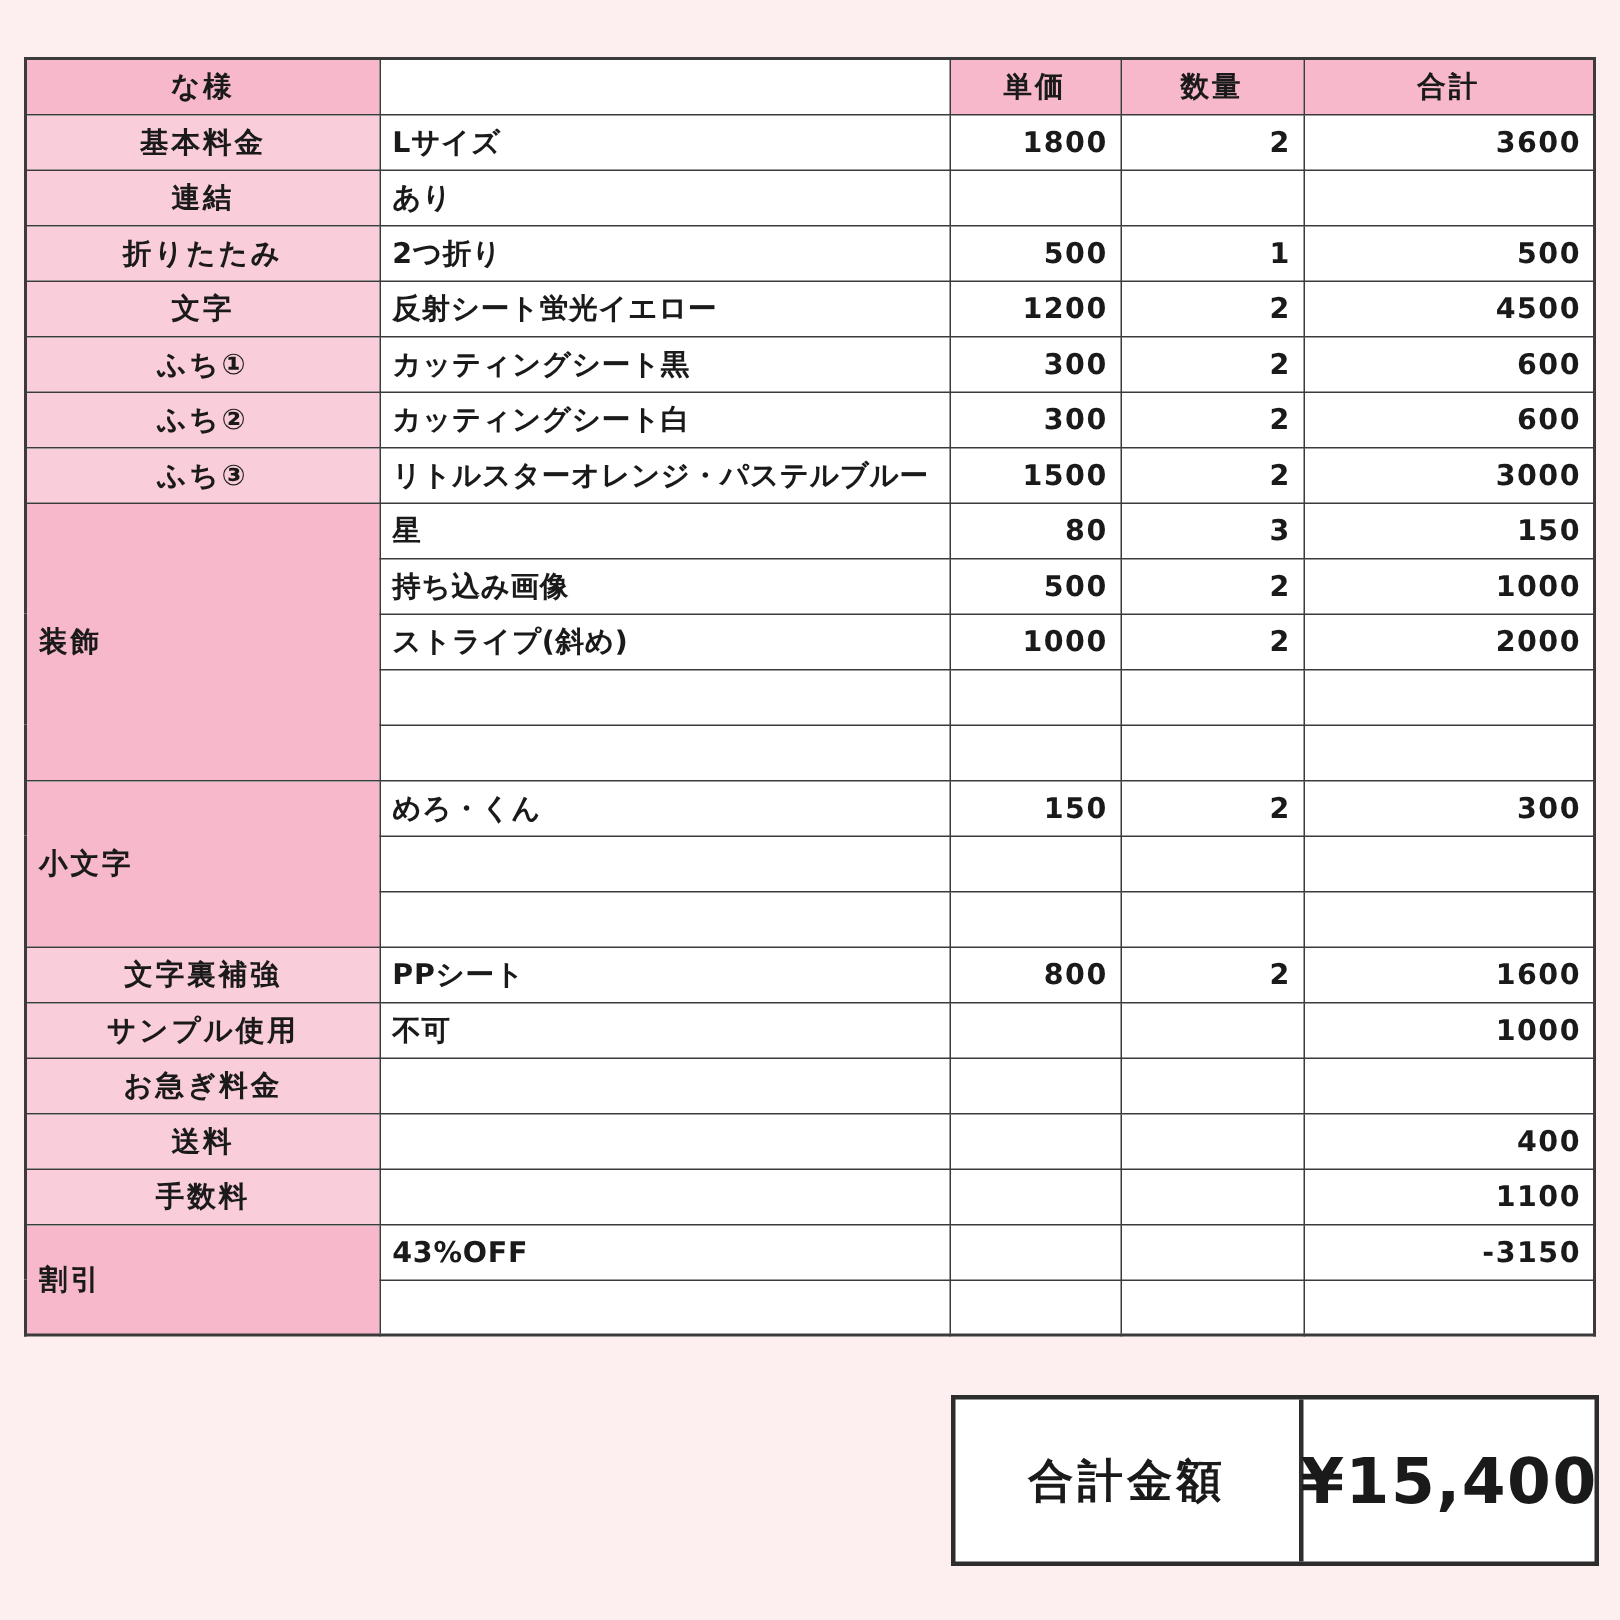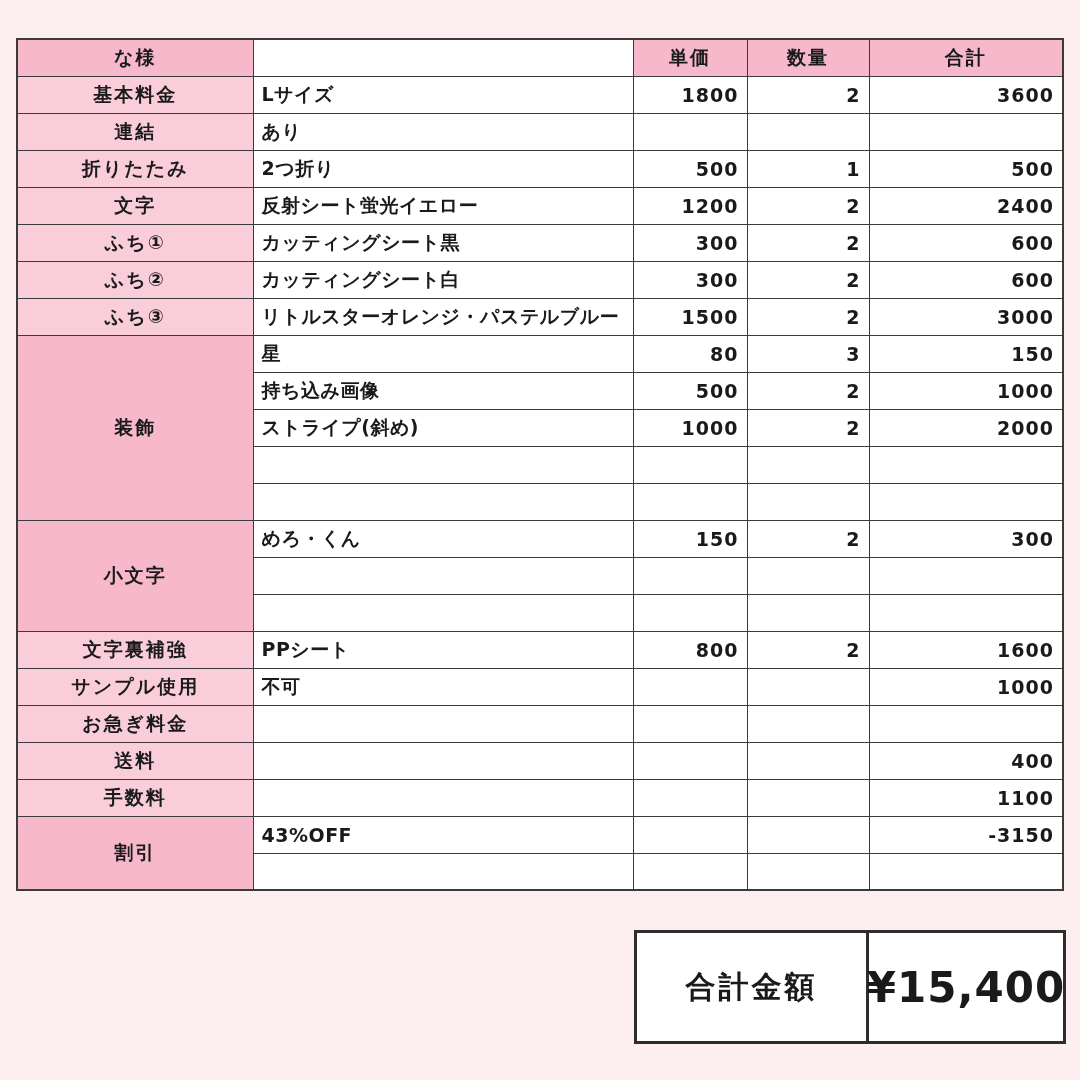--- a/index.html
+++ b/index.html
@@ -41,21 +41,20 @@
     white-space: nowrap;
   }
   col.c-label { width: 236px; }
   col.c-desc  { width: 380px; }
   col.c-unit  { width: 114px; }
   col.c-qty   { width: 122px; }
   col.c-sum   { width: 194px; }
 
   .lbl {
     background: #f6b8ca;
-    text-align: center;
     letter-spacing: 2px;
     font-size: 20px;
   }
   .lbl-soft {
     background: #f9cdd9;
     text-align: center;
     letter-spacing: 2px;
     font-size: 20px;
     margin-left: 48px;
   }
@@ -157,21 +156,21 @@
         <td class="desc">2つ折り</td>
         <td class="num">500</td>
         <td class="num">1</td>
         <td class="num">500</td>
       </tr>
       <tr>
         <td class="lbl-soft">文字</td>
         <td class="desc">反射シート蛍光イエロー</td>
         <td class="num">1200</td>
         <td class="num">2</td>
-        <td class="num">2400</td>
+        <td class="num">4500</td>
       </tr>
       <tr>
         <td class="lbl-soft">ふち①</td>
         <td class="desc">カッティングシート黒</td>
         <td class="num">300</td>
         <td class="num">2</td>
         <td class="num">600</td>
       </tr>
       <tr>
         <td class="lbl-soft">ふち②</td>

